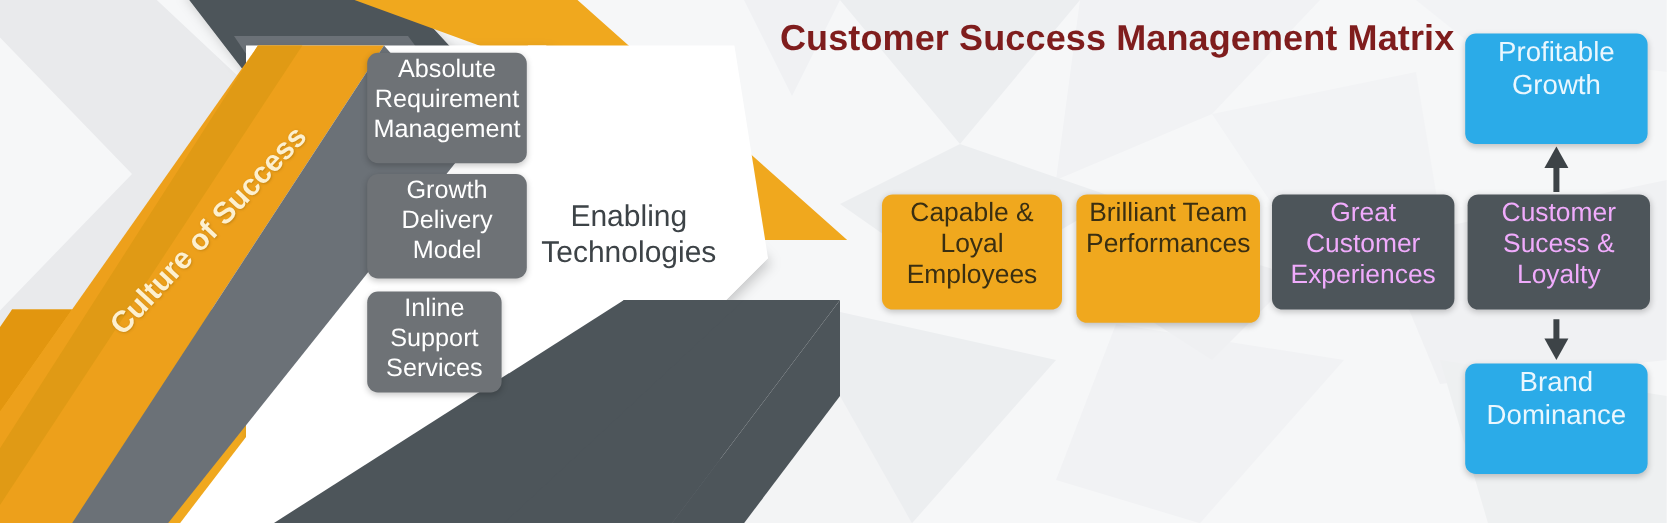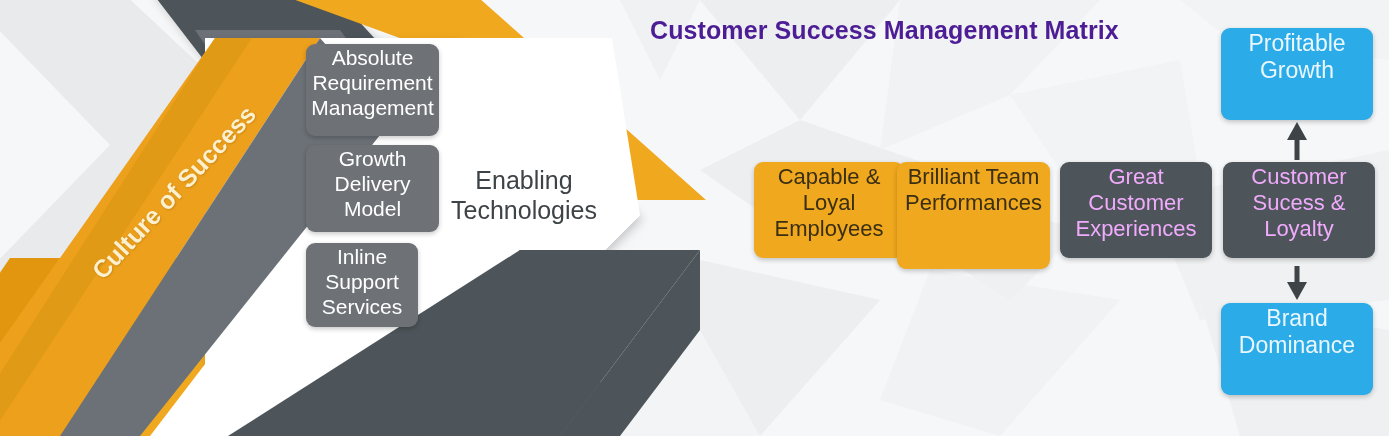--- a/index.html
+++ b/index.html
@@ -23,23 +23,23 @@
   }
   #bg-layer { z-index: 1; }
   #chevron-layer { z-index: 2; }
   #arrow-layer { z-index: 5; }
 
   .title {
     position: absolute;
     left: 650px;
     top: 16px;
     z-index: 6;
-    font-size: 25px;
+    font-size: 30px;
     font-weight: bold;
-    color: #4c1d95;
+    color: #7f1d1d;
     letter-spacing: 0.1px;
     white-space: nowrap;
   }
 
   .culture-band-text {
     position: absolute;
     z-index: 4;
     left: 44px;
     top: 178px;
     width: 260px;
@@ -162,21 +162,21 @@
   </div>
 
   <div class="node node-gray-light" style="left:306px; top:243px; width:112px; height:84px;">
     <span>Inline Support Services</span>
   </div>
 
   <div class="plain-label" style="left:444px; top:165px; width:160px;">
     <span>Enabling Technologies</span>
   </div>
 
-  <div class="node node-orange" style="left:754px; top:162px; width:150px; height:96px;">
+  <div class="node node-orange" style="left:735px; top:162px; width:150px; height:96px;">
     <span>Capable &amp; Loyal Employees</span>
   </div>
 
   <div class="node node-orange" style="left:897px; top:162px; width:153px; height:107px;">
     <span>Brilliant Team Performances</span>
   </div>
 
   <div class="node node-dark" style="left:1060px; top:162px; width:152px; height:96px;">
     <span>Great Customer Experiences</span>
   </div>

